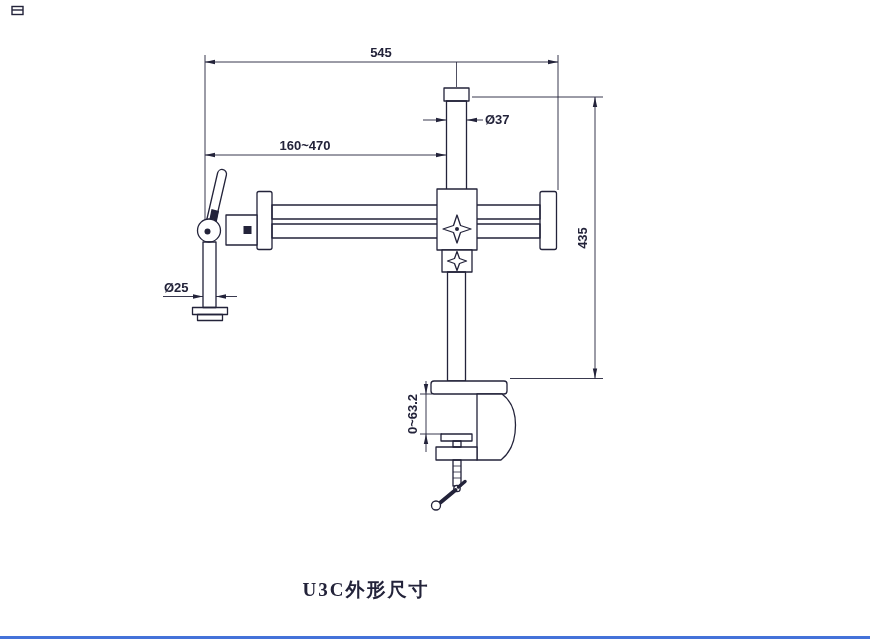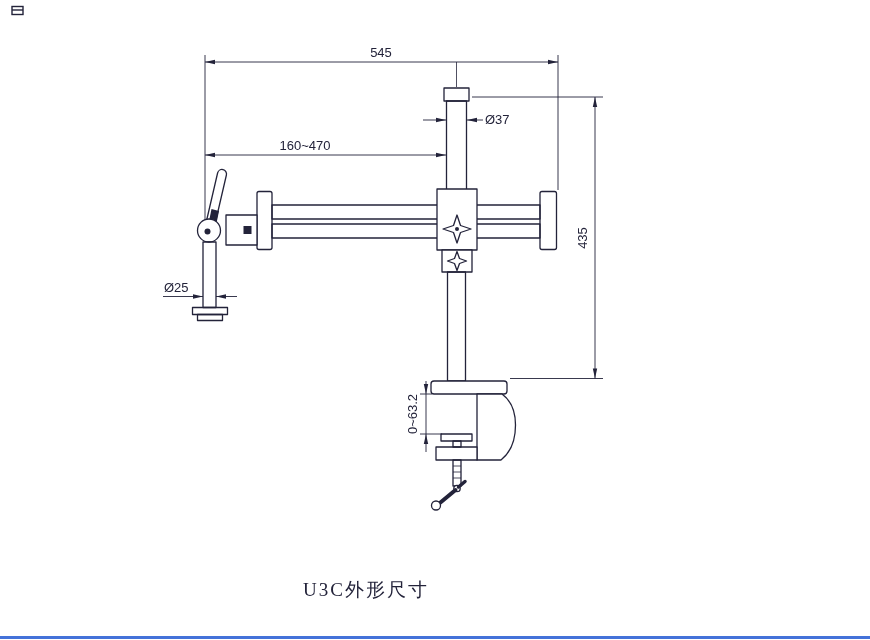--- a/index.html
+++ b/index.html
@@ -7,21 +7,21 @@
     --background:#ffffff;
     --bottom_bar:#4472d9;
   }
   html,body{margin:0;padding:0;}
   body{
     width:870px;height:640px;
     background:var(--background);
     font-family:"Liberation Sans", sans-serif;
     overflow:hidden;
   }
-  .stage{position:relative;width:870px;height:640px;background:var(--background);}
+  .stage{position:relative;width:870px;height:640px;background:var(--background);font-weight:bold;}
   svg{display:block;color:var(--line);}
   .bottom-bar{
     position:absolute;left:0;bottom:1px;width:870px;height:3px;
     background:var(--bottom_bar);
   }
   text{fill:var(--line);}
   .dim-text{font-family:"Liberation Sans", sans-serif;font-size:13px;}
   .title-text{font-family:"Liberation Serif","DejaVu Serif",serif;font-size:19px;letter-spacing:2px;}
 </style>
 </head>

